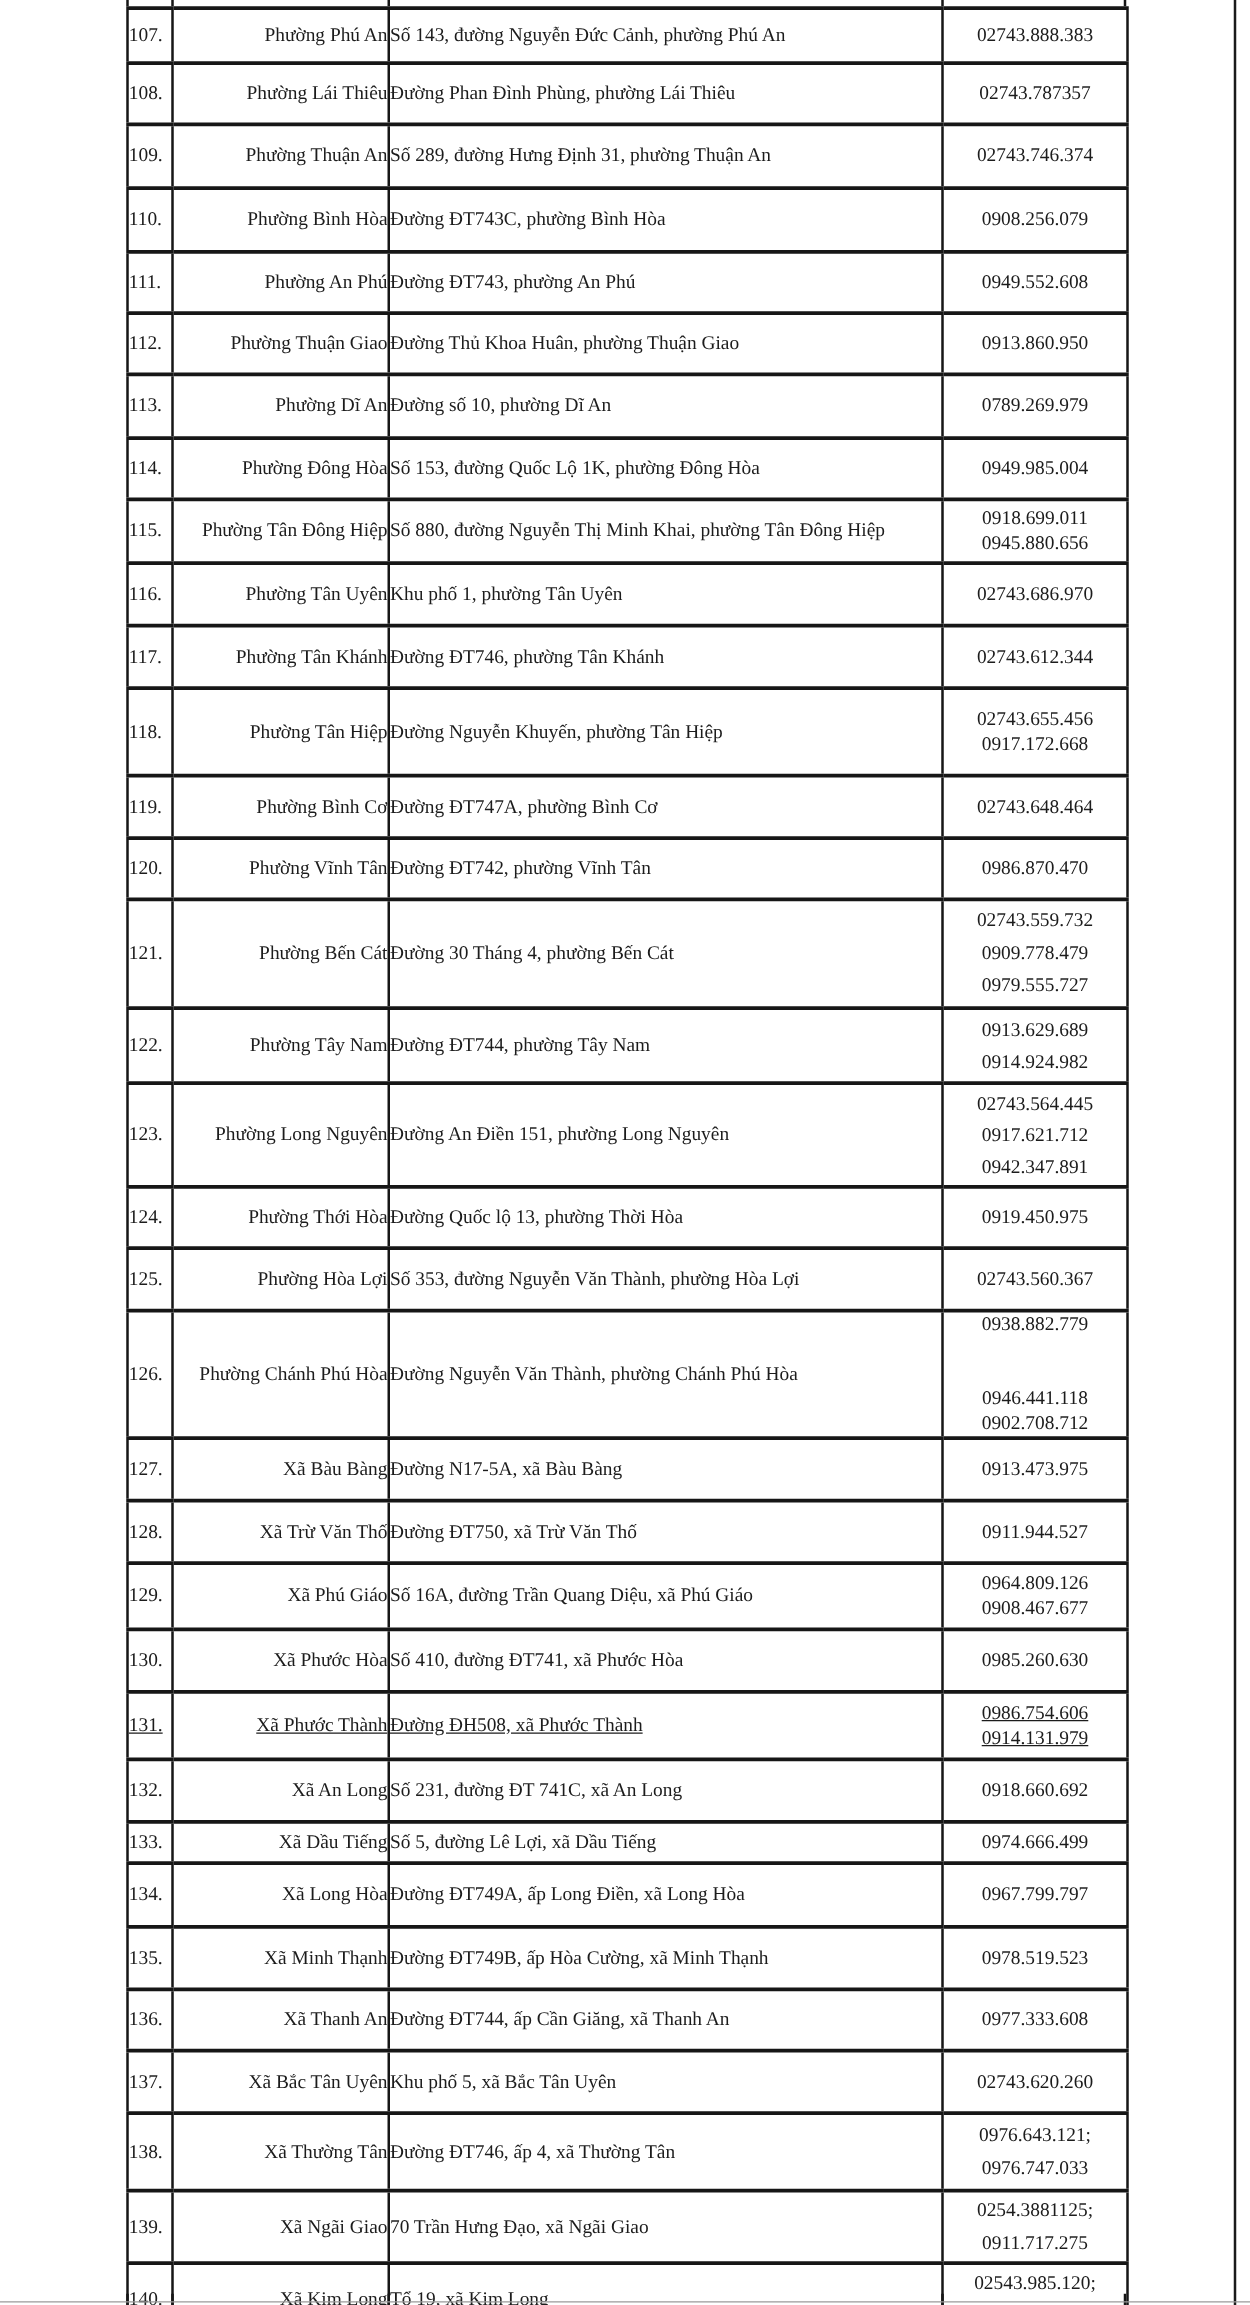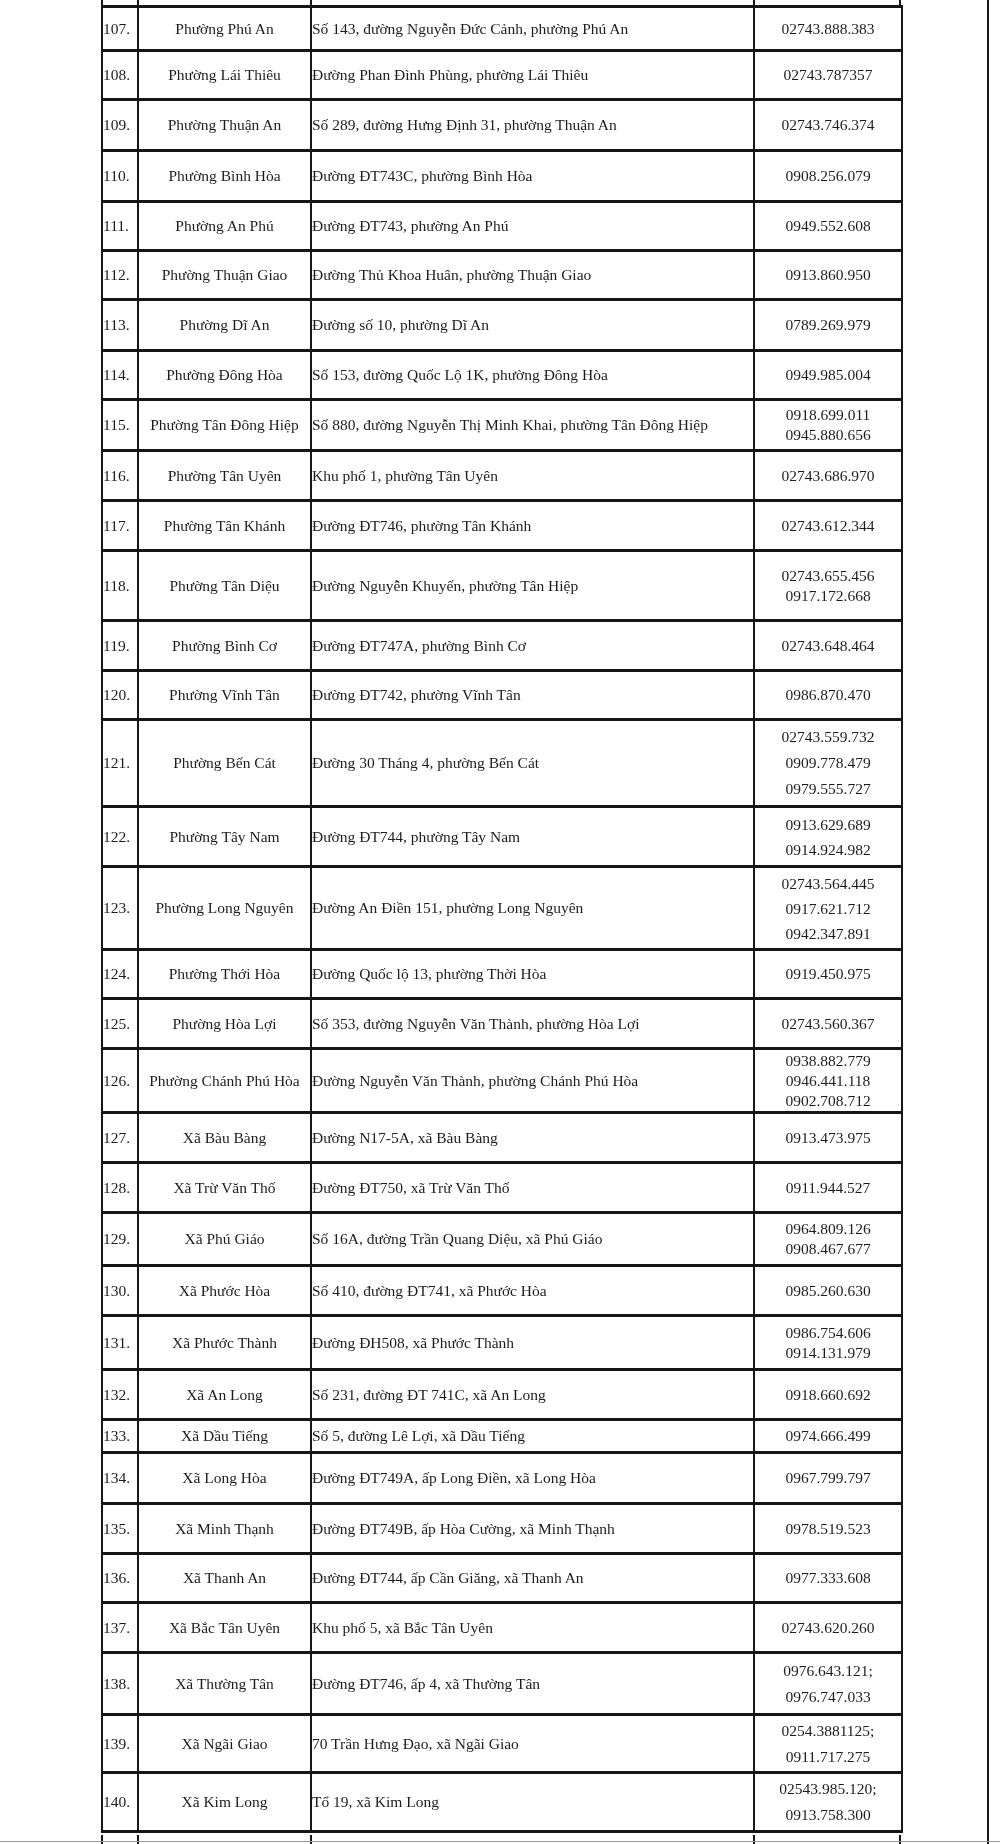--- a/index.html
+++ b/index.html
@@ -36,21 +36,21 @@
     font-size: 15.5px;
     line-height: 1.15;
     vertical-align: middle;
     overflow: hidden;
   }
   td.c-no {
     text-align: left;
     padding-left: 3px;
   }
   td.c-name {
-    text-align: center;
+    text-align: right;
     white-space: nowrap;
   }
   td.c-addr {
     text-align: left;
     padding-left: 3px;
     white-space: nowrap;
   }
   td.c-phone {
     text-align: center;
   }
@@ -186,21 +186,21 @@
         <tr style="height: 50px;">
           <td class="c-no">117.</td>
           <td class="c-name">Phường Tân Khánh</td>
           <td class="c-addr">Đường ĐT746, phường Tân Khánh</td>
           <td class="c-phone">
             <span class="phone-line">02743.612.344</span>
           </td>
         </tr>
         <tr style="height: 70px;">
           <td class="c-no">118.</td>
-          <td class="c-name">Phường Tân Diệu</td>
+          <td class="c-name">Phường Tân Hiệp</td>
           <td class="c-addr">Đường Nguyễn Khuyến, phường Tân Hiệp</td>
           <td class="c-phone">
             <span class="phone-line" style="line-height: 20px;">02743.655.456</span>
             <span class="phone-line" style="line-height: 20px;">0917.172.668</span>
           </td>
         </tr>
         <tr style="height: 50px;">
           <td class="c-no">119.</td>
           <td class="c-name">Phường Bình Cơ</td>
           <td class="c-addr">Đường ĐT747A, phường Bình Cơ</td>
@@ -260,21 +260,21 @@
           <td class="c-phone">
             <span class="phone-line">02743.560.367</span>
           </td>
         </tr>
         <tr style="height: 64px;">
           <td class="c-no">126.</td>
           <td class="c-name">Phường Chánh Phú Hòa</td>
           <td class="c-addr">Đường Nguyễn Văn Thành, phường Chánh Phú Hòa</td>
           <td class="c-phone">
             <span class="phone-line" style="line-height: 20px;">0938.882.779</span>
-            <span class="phone-line" style="line-height: 20px;">0946.441.118</span>
+            <span class="phone-line" style="line-height: 20px; margin-top: 39px;">0946.441.118</span>
             <span class="phone-line" style="line-height: 20px;">0902.708.712</span>
           </td>
         </tr>
         <tr style="height: 50px;">
           <td class="c-no">127.</td>
           <td class="c-name">Xã Bàu Bàng</td>
           <td class="c-addr">Đường N17-5A, xã Bàu Bàng</td>
           <td class="c-phone">
             <span class="phone-line">0913.473.975</span>
           </td>
@@ -297,21 +297,21 @@
           </td>
         </tr>
         <tr style="height: 50px;">
           <td class="c-no">130.</td>
           <td class="c-name">Xã Phước Hòa</td>
           <td class="c-addr">Số 410, đường ĐT741, xã Phước Hòa</td>
           <td class="c-phone">
             <span class="phone-line">0985.260.630</span>
           </td>
         </tr>
-        <tr style="height: 54px;">
+        <tr style="height: 54px; text-decoration: underline;">
           <td class="c-no">131.</td>
           <td class="c-name">Xã Phước Thành</td>
           <td class="c-addr">Đường ĐH508, xã Phước Thành</td>
           <td class="c-phone">
             <span class="phone-line" style="line-height: 20px;">0986.754.606</span>
             <span class="phone-line" style="line-height: 20px;">0914.131.979</span>
           </td>
         </tr>
         <tr style="height: 50px;">
           <td class="c-no">132.</td>

